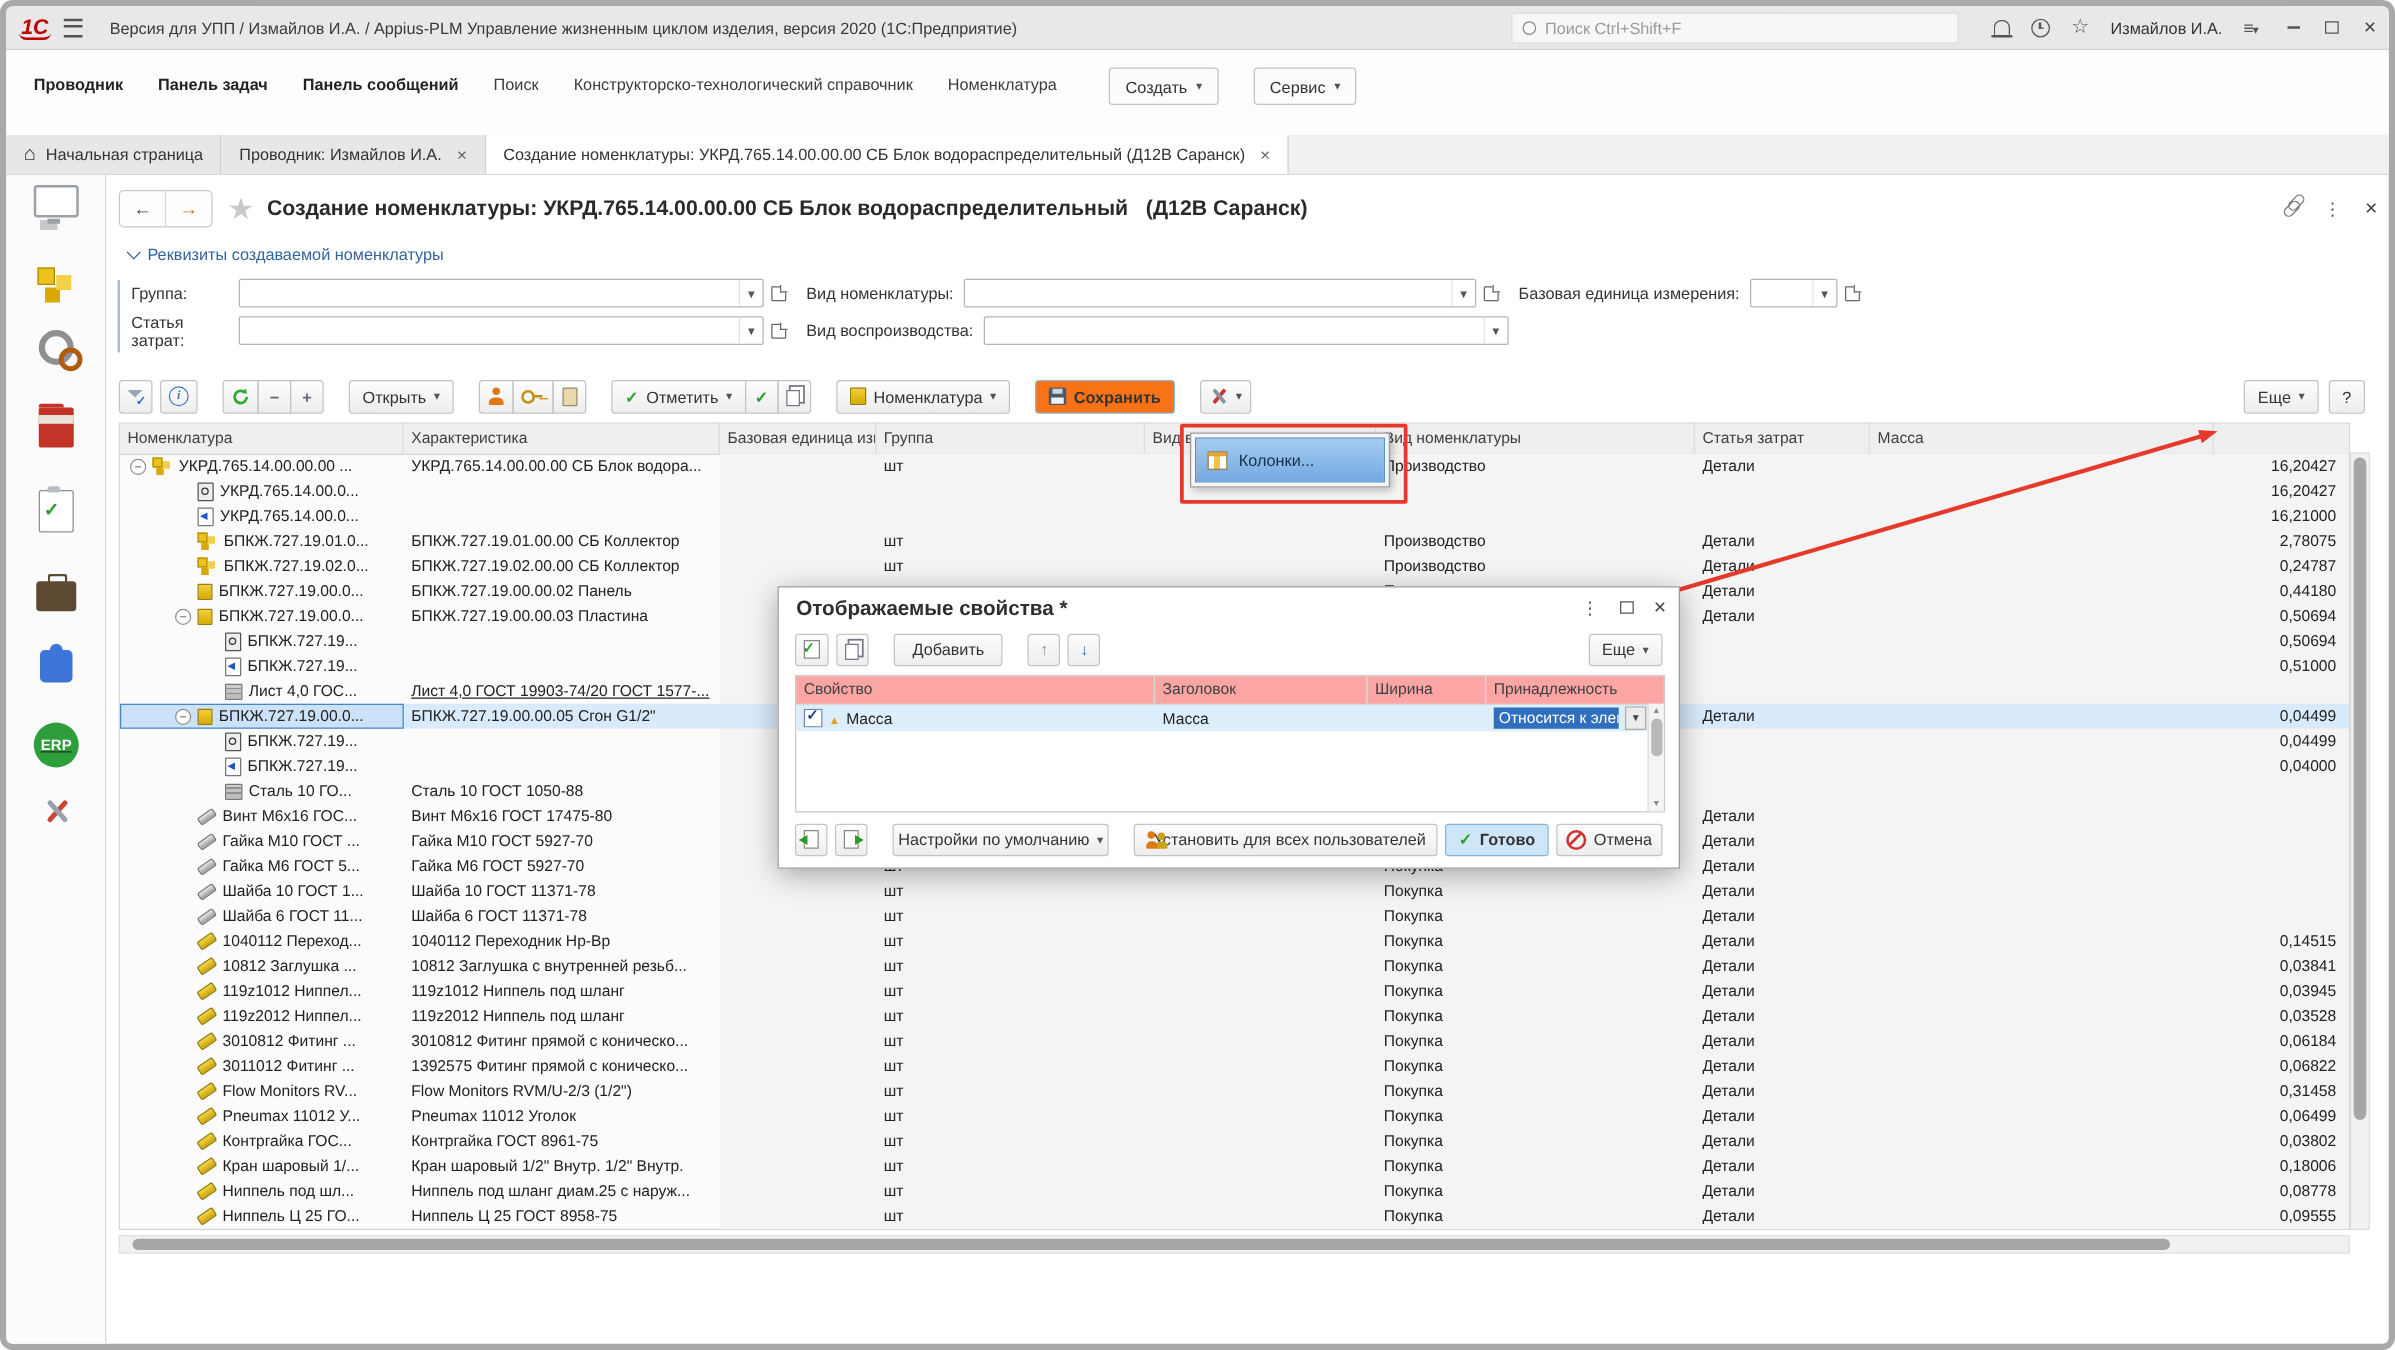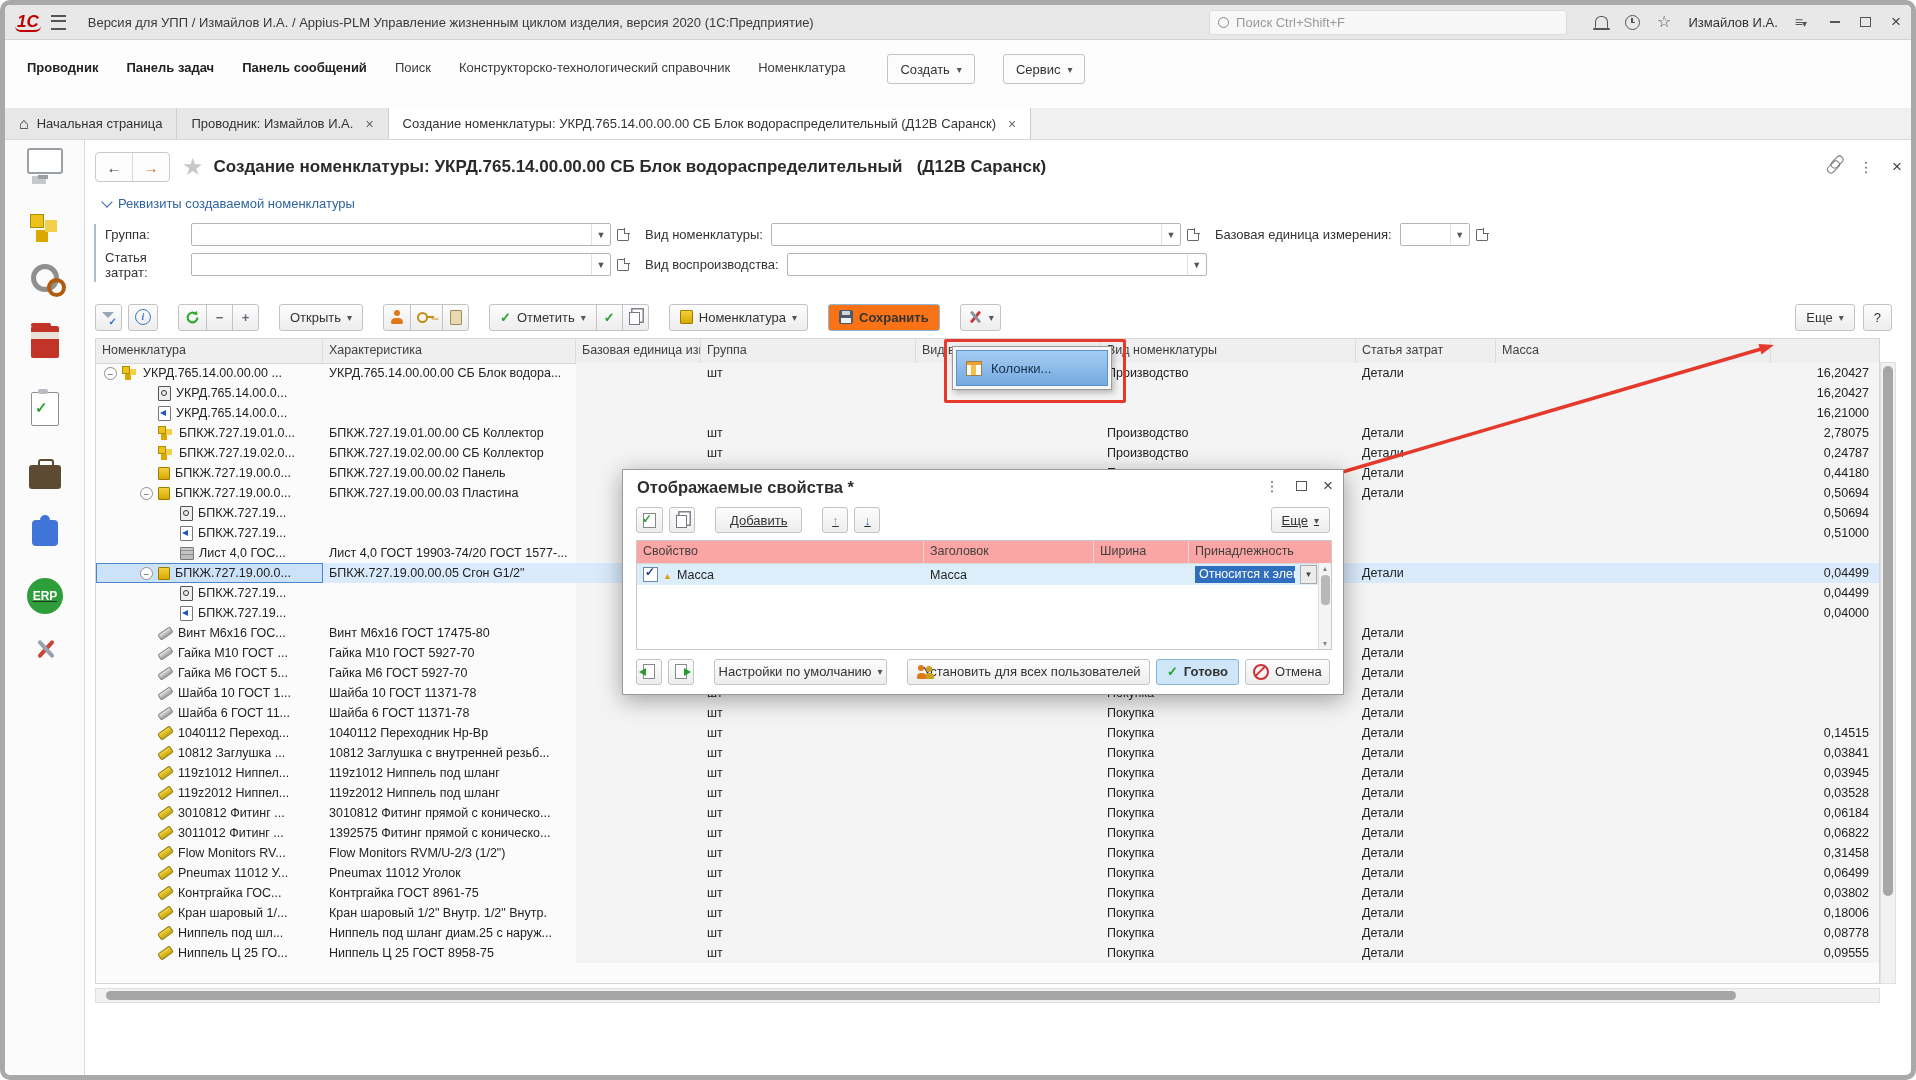--- a/index.html
+++ b/index.html
@@ -172,21 +172,21 @@
   .i-table{width:14px;height:13px;border:1px solid #a08040;background:linear-gradient(90deg,#fff 0 4px,#f4c24a 4px 9px,#fff 9px 14px);position:relative;}
   .i-table::before{content:"";position:absolute;left:0;right:0;top:0;height:3px;background:#e8a23a;}
   .redrect{position:absolute;left:939px;top:334px;width:176px;height:58px;border:3px solid #e53a2b;border-radius:2px;pointer-events:none;}
   .redarrow{position:absolute;left:0;top:0;pointer-events:none;}
   
   .dialog{position:absolute;left:617px;top:464px;width:722px;height:226px;background:#fff;border:1px solid #9a9a9a;
     box-shadow:0 5px 22px rgba(0,0,0,.35);box-sizing:border-box;}
   .dtitle{position:absolute;left:14px;top:8px;font-size:16.5px;font-weight:bold;color:#2e2e2e;}
   .dwinbtns{position:absolute;right:10px;top:8px;display:flex;align-items:center;gap:16px;color:#555;}
   .g-sq{width:9px;height:8px;border:1.4px solid #555;}
-  .dtools{position:absolute;left:13px;top:36px;right:13px;height:27px;display:flex;align-items:flex-end;gap:6px;text-decoration:underline;}
+  .dtools{position:absolute;left:13px;top:36px;right:13px;height:27px;display:flex;align-items:center;gap:6px;}
   .db{height:26px;min-width:26px;border:1px solid #c3c3c3;border-radius:3px;background:linear-gradient(#fdfdfd,#ededed);
     display:flex;align-items:center;justify-content:center;gap:6px;padding:0 6px;box-sizing:border-box;color:#333;white-space:nowrap;}
   .db.blue{background:#cfe6f8;border-color:#88b6da;}
   .i-docck{width:11px;height:13px;border:1px solid #888;background:#fff;position:relative;}
   .i-docck::after{content:"✓";position:absolute;left:-2px;top:-2px;color:#2aa02a;font-weight:bold;font-size:12px;}
   .g-up::after{content:"↑";color:#8595a8;font-weight:bold;}
   .g-down::after{content:"↓";color:#2f6fbd;font-weight:bold;}
   .dgrid{position:absolute;left:13px;top:70px;width:696px;height:110px;border:1px solid #c9c9c9;box-sizing:border-box;background:#fff;}
   .dghead{display:flex;height:22px;background:#fca5a5;border-bottom:1px solid #d9d9d9;}
   .dgh{flex:none;border-right:1px solid #dcdcdc;box-sizing:border-box;padding:0 6px;line-height:21px;color:#3f3f3f;font-size:12.5px;overflow:hidden;white-space:nowrap;}
@@ -562,21 +562,21 @@
               <div class="tc dim" style="width: 255px;"></div>
               <div class="tc dim" style="width: 140px;"></div>
               <div class="tc dim" style="width: 275px;"></div>
               <div class="tc dim masscell">0,51000</div>
             </div>
             <div class="trow">
               <div class="tc treecell" style="width: 227px; padding-left: 84px;">
                 <span class="ic ic-mat"></span>
                 <span>Лист 4,0 ГОС...</span>
               </div>
-              <div class="tc" style="width: 253px;">Лист 4,0 ГОСТ 19903-74/20 ГОСТ 1577-...</div>
+              <div class="tc" style="width: 253px; text-decoration: underline;">Лист 4,0 ГОСТ 19903-74/20 ГОСТ 1577-...</div>
               <div class="tc dim" style="width: 125px;"></div>
               <div class="tc dim" style="width: 215px;">кг</div>
               <div class="tc dim" style="width: 185px;"></div>
               <div class="tc dim" style="width: 255px;"></div>
               <div class="tc dim" style="width: 140px;"></div>
               <div class="tc dim" style="width: 275px;"></div>
               <div class="tc dim masscell"></div>
             </div>
             <div class="trow sel">
               <div class="tc treecell" style="width: 227px; padding-left: 62px;">
@@ -613,20 +613,34 @@
                 <span>БПКЖ.727.19...</span>
               </div>
               <div class="tc" style="width: 253px;"></div>
               <div class="tc dim" style="width: 125px;"></div>
               <div class="tc dim" style="width: 215px;"></div>
               <div class="tc dim" style="width: 185px;"></div>
               <div class="tc dim" style="width: 255px;"></div>
               <div class="tc dim" style="width: 140px;"></div>
               <div class="tc dim" style="width: 275px;"></div>
               <div class="tc dim masscell">0,04000</div>
+            </div>
+            <div class="trow">
+              <div class="tc treecell" style="width: 227px; padding-left: 84px;">
+                <span class="ic ic-mat"></span>
+                <span>Сталь 10  ГО...</span>
+              </div>
+              <div class="tc" style="width: 253px;">Сталь 10  ГОСТ 1050-88</div>
+              <div class="tc dim" style="width: 125px;"></div>
+              <div class="tc dim" style="width: 215px;">кг</div>
+              <div class="tc dim" style="width: 185px;"></div>
+              <div class="tc dim" style="width: 255px;"></div>
+              <div class="tc dim" style="width: 140px;"></div>
+              <div class="tc dim" style="width: 275px;"></div>
+              <div class="tc dim masscell"></div>
             </div>
             <div class="trow">
               <div class="tc treecell" style="width: 227px; padding-left: 62px;">
                 <span class="ic ic-hw"></span>
                 <span>Винт М6х16 ГОС...</span>
               </div>
               <div class="tc" style="width: 253px;">Винт М6х16 ГОСТ 17475-80</div>
               <div class="tc dim" style="width: 125px;"></div>
               <div class="tc dim" style="width: 215px;">шт</div>
               <div class="tc dim" style="width: 185px;"></div>

